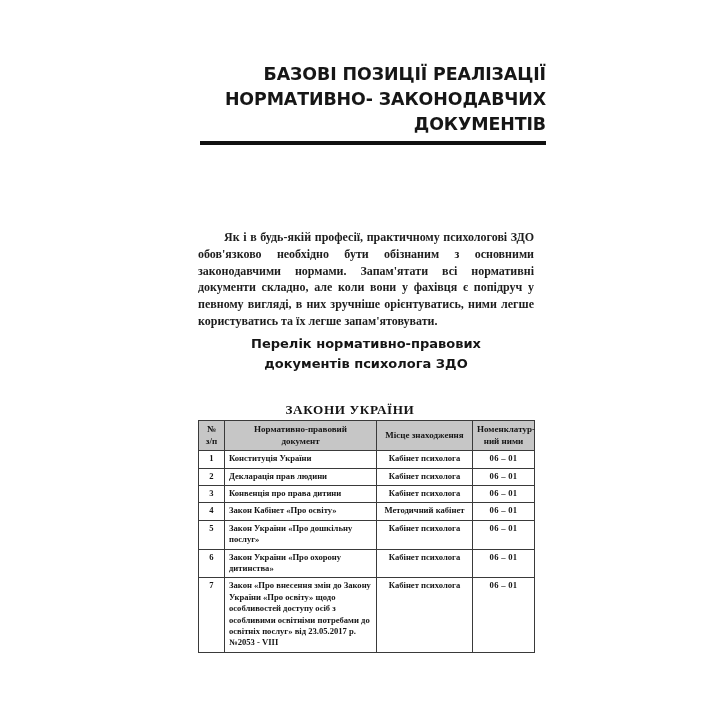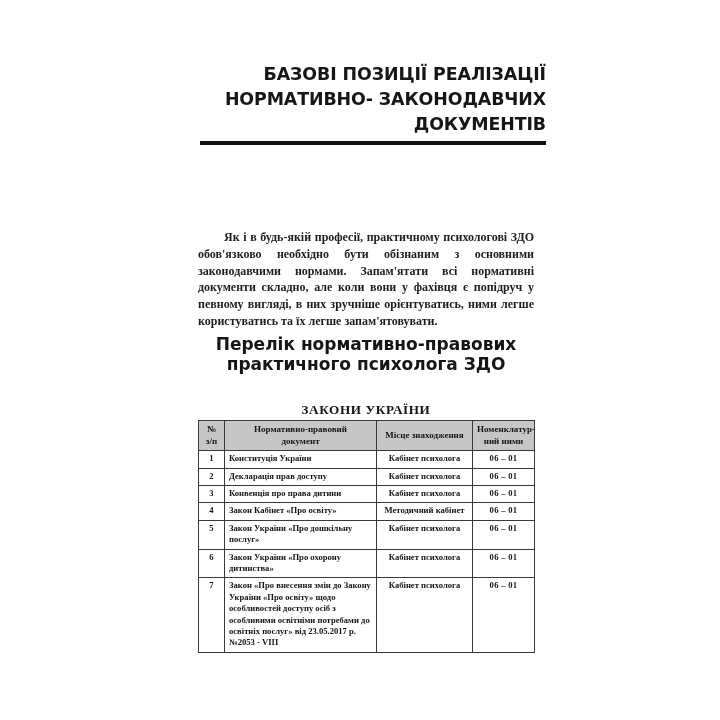--- a/index.html
+++ b/index.html
@@ -63,32 +63,32 @@
   }
 
   
   .subheading {
     position: absolute;
     left: 198px;
     top: 334px;
     width: 336px;
     font-family: "DejaVu Sans", "Liberation Sans", sans-serif;
     font-weight: 700;
-    font-size: 17px;
+    font-size: 13px;
     line-height: 20px;
     text-align: center;
     color: #151515;
     margin: 0;
   }
   .subheading span { display: block; }
 
   
   .section-label {
     position: absolute;
-    left: 198px;
+    left: 182px;
     top: 402px;
     width: 336px;
     text-align: center;
     font-family: "Liberation Serif", "DejaVu Serif", serif;
     font-weight: 700;
     font-size: 13.2px;
     letter-spacing: 0.6px;
     color: #141414;
     margin: 0;
   }
@@ -147,21 +147,21 @@
       <span>БАЗОВІ ПОЗИЦІЇ РЕАЛІЗАЦІЇ НОРМАТИВНО-</span>
       <span>ЗАКОНОДАВЧИХ ДОКУМЕНТІВ</span>
     </h1>
     <div class="title-rule"></div>
   </div>
 
   <p class="intro">Як і в будь-якій професії, практичному психологові ЗДО обов'язково необхідно бути обізнаним з основними законодавчими нормами. Запам'ятати всі нормативні документи складно, але коли вони у фахівця є попідруч у певному вигляді, в них зручніше орієнтуватись, ними легше користуватись та їх легше запам'ятовувати.</p>
 
   <h2 class="subheading">
     <span>Перелік нормативно-правових</span>
-    <span>практичного психолога ЗДО</span>
+    <span>документів психолога ЗДО</span>
   </h2>
 
   <h3 class="section-label">ЗАКОНИ УКРАЇНИ</h3>
 
   <div class="table-wrap">
     <table class="laws">
       <colgroup>
         <col class="c-num">
         <col class="c-doc">
         <col class="c-place">
@@ -186,21 +186,21 @@
       </thead>
       <tbody>
         <tr>
           <td class="num">1</td>
           <td class="doc">Конституція України</td>
           <td class="place">Кабінет психолога</td>
           <td class="code">06 – 01</td>
         </tr>
         <tr>
           <td class="num">2</td>
-          <td class="doc">Декларація прав доступу</td>
+          <td class="doc">Декларація прав людини</td>
           <td class="place">Кабінет психолога</td>
           <td class="code">06 – 01</td>
         </tr>
         <tr>
           <td class="num">3</td>
           <td class="doc">Конвенція про права дитини</td>
           <td class="place">Кабінет психолога</td>
           <td class="code">06 – 01</td>
         </tr>
         <tr>

